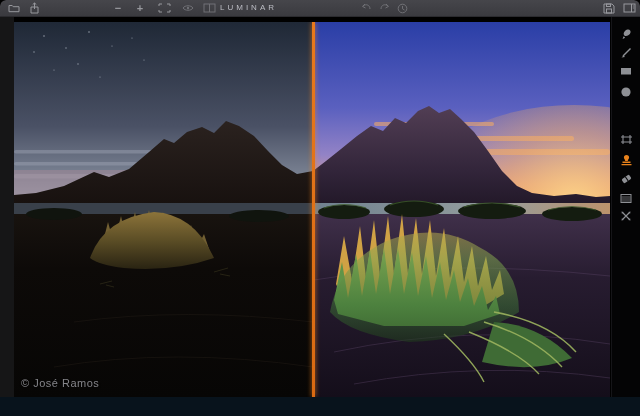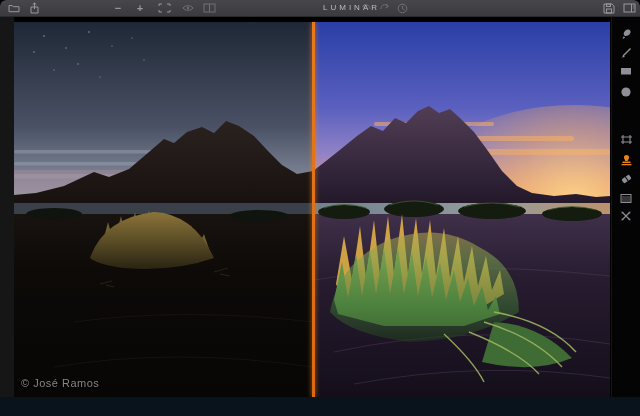--- a/index.html
+++ b/index.html
@@ -7,21 +7,21 @@
           font-family:"Liberation Sans",sans-serif;border-radius:6px 6px 0 0;}
   
   .topbar{position:absolute;top:0;left:0;width:640px;height:16px;
           background:linear-gradient(#46464b,#3a3a3f);border-bottom:1px solid #2b2b2f;
           border-radius:6px 6px 0 0;z-index:30;}
   .tbi{position:absolute;top:0;height:16px;display:flex;align-items:center;justify-content:center;
        color:#97989d;cursor:default;}
   .tbi svg{display:block;}
   .tbi.dim{opacity:.55;}
   .tb-title{position:absolute;left:220px;width:160px;top:0;height:16px;line-height:16px;
-            text-align:right;font-size:8px;letter-spacing:3px;color:#bcbdc4;z-index:1;}
+            text-align:left;font-size:8px;letter-spacing:3px;color:#bcbdc4;z-index:1;}
   .tb-txt{font-size:11px;line-height:16px;color:#97989d;font-weight:bold;}
   
   .leftmargin{position:absolute;left:0;top:16px;width:14px;height:381px;background:#161617;}
   .photo{position:absolute;left:14px;top:22px;width:596px;height:375px;background:#fef9c3;overflow:hidden;}
   .photo svg.art{position:absolute;left:0;top:0;width:596px;height:375px;}
   .divider{position:absolute;left:298px;top:0;width:3px;height:375px;z-index:5;
            background:linear-gradient(180deg,#e8791c,#d96a12);box-shadow:0 0 5px rgba(240,130,30,.8);}
   .watermark{position:absolute;left:7px;bottom:8px;z-index:6;font-size:11px;color:#85858a;
              letter-spacing:.5px;text-shadow:0 1px 2px rgba(0,0,0,.6);}
   

